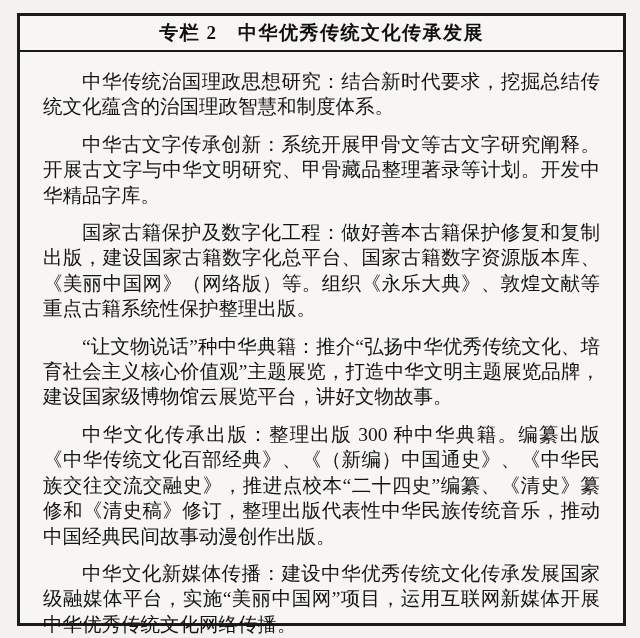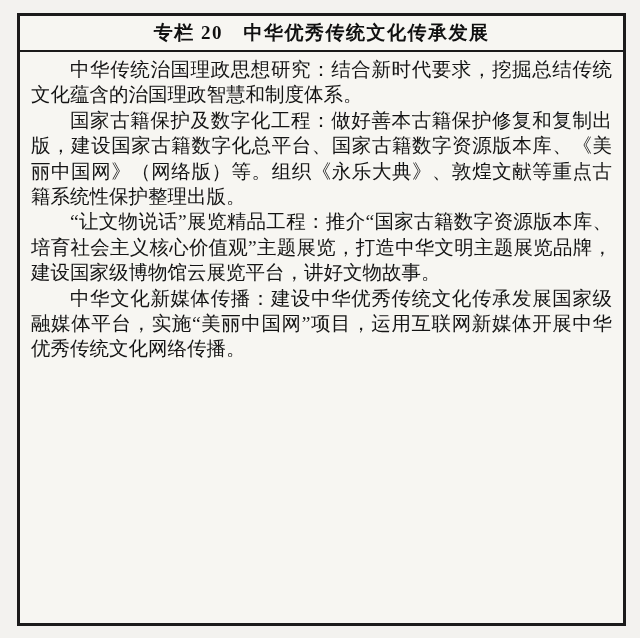--- a/index.html
+++ b/index.html
@@ -40,36 +40,38 @@
   }
   .panel-body {
     padding: 5px 11px 0 11px;
     font-size: 19.5px;
     line-height: 25.4px;
     color: #141414;
     text-align: justify;
   }
   .panel-body p {
     text-indent: 2em;
-    margin: 0;
+    margin: 12px;
   }
 </style>
 </head>
 <body>
 
 <div class="panel">
   <div class="panel-header">
-    <div class="panel-title">专栏 20　中华优秀传统文化传承发展</div>
+    <div class="panel-title">专栏 2　中华优秀传统文化传承发展</div>
   </div>
   <div class="panel-body">
 
       <p>中华传统治国理政思想研究：结合新时代要求，挖掘总结传统文化蕴含的治国理政智慧和制度体系。</p>
 
+      <p>中华古文字传承创新：系统开展甲骨文等古文字研究阐释。开展古文字与中华文明研究、甲骨藏品整理著录等计划。开发中华精品字库。</p>
 
       <p>国家古籍保护及数字化工程：做好善本古籍保护修复和复制出版，建设国家古籍数字化总平台、国家古籍数字资源版本库、《美丽中国网》（网络版）等。组织《永乐大典》、敦煌文献等重点古籍系统性保护整理出版。</p>
 
-      <p>“让文物说话”展览精品工程：推介“国家古籍数字资源版本库、培育社会主义核心价值观”主题展览，打造中华文明主题展览品牌，建设国家级博物馆云展览平台，讲好文物故事。</p>
+      <p>“让文物说话”种中华典籍：推介“弘扬中华优秀传统文化、培育社会主义核心价值观”主题展览，打造中华文明主题展览品牌，建设国家级博物馆云展览平台，讲好文物故事。</p>
 
+      <p>中华文化传承出版：整理出版 300 种中华典籍。编纂出版《中华传统文化百部经典》、《（新编）中国通史》、《中华民族交往交流交融史》，推进点校本“二十四史”编纂、《清史》纂修和《清史稿》修订，整理出版代表性中华民族传统音乐，推动中国经典民间故事动漫创作出版。</p>
 
 
       <p>中华文化新媒体传播：建设中华优秀传统文化传承发展国家级融媒体平台，实施“美丽中国网”项目，运用互联网新媒体开展中华优秀传统文化网络传播。</p>
     </div>
 </div>
 
 </body></html>

